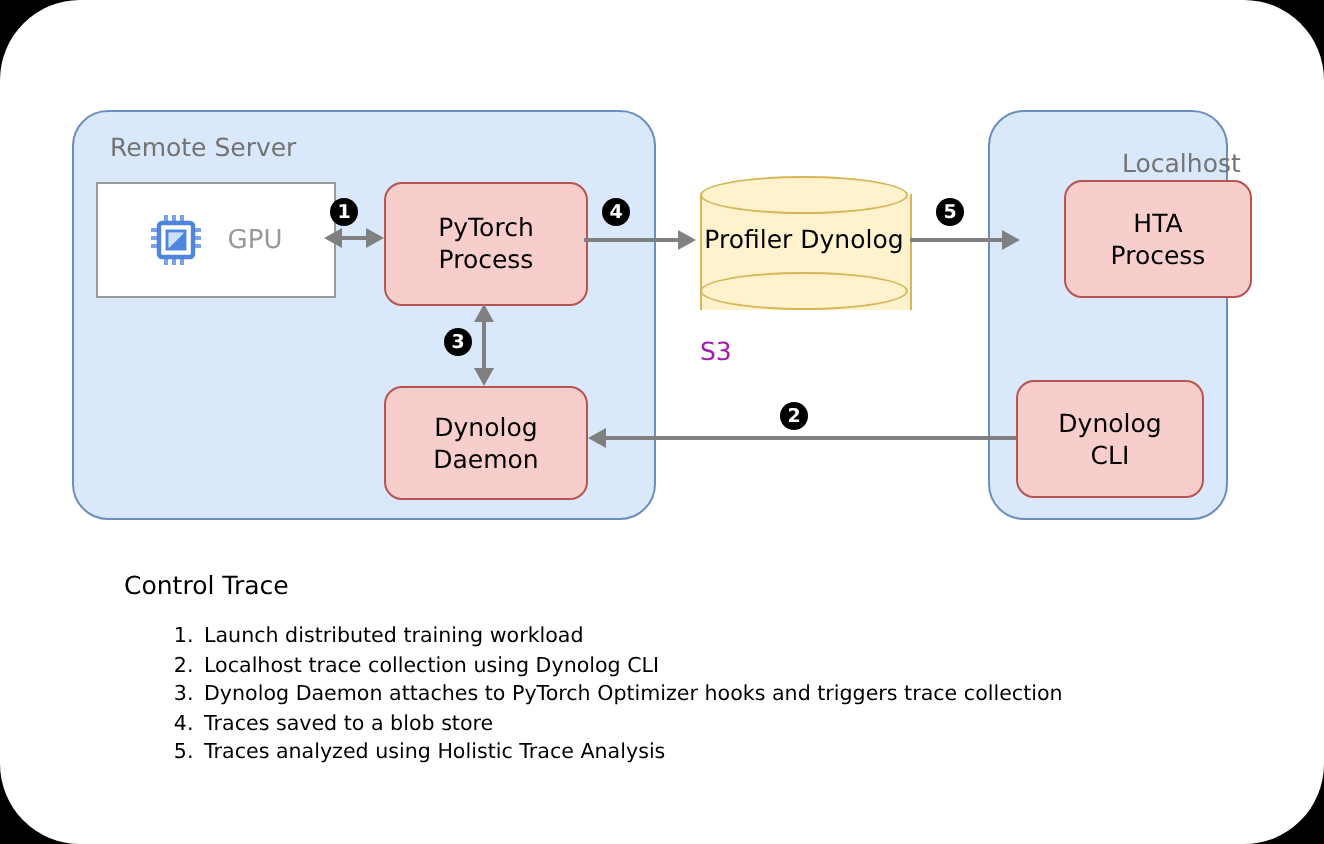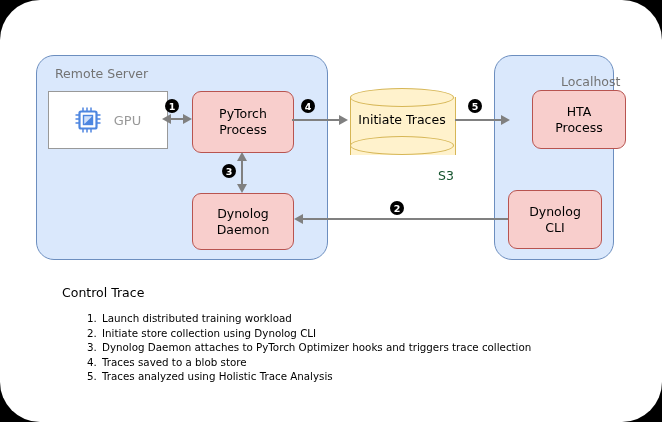--- a/index.html
+++ b/index.html
@@ -21,21 +21,21 @@
             background:#fff2cc;border-left:1.6px solid #d6b656;
             border-right:1.6px solid #d6b656;}
   .cyl-bot{position:absolute;left:0;top:48px;width:100%;height:19px;
            background:#fff2cc;border:1.6px solid #d6b656;border-radius:50%;
            box-sizing:border-box;}
   .cyl-top{position:absolute;left:0;top:0;width:100%;height:19px;
            background:#fff2cc;border:1.6px solid #d6b656;border-radius:50%;
            box-sizing:border-box;}
   .cyl-text{position:absolute;left:0;top:24px;width:100%;text-align:center;
             font-size:12.5px;color:#000;}
-  .cap{position:absolute;font-size:12.5px;color:#14532d;text-align:right;}
+  .cap{position:absolute;font-size:12.5px;color:#a21caf;text-align:left;}
   .ln{position:absolute;background:#808080;}
   .badge{position:absolute;width:14px;height:14px;border-radius:50%;
          background:#000;color:#fff;font-size:9.5px;font-weight:bold;
          display:flex;align-items:center;justify-content:center;
          font-family:"DejaVu Sans",sans-serif;}
   .arrow{position:absolute;width:0;height:0;}
   .ar-r{border-top:5.5px solid transparent;border-bottom:5.5px solid transparent;
         border-left:9px solid #808080;}
   .ar-l{border-top:5.5px solid transparent;border-bottom:5.5px solid transparent;
         border-right:9px solid #808080;}
@@ -92,21 +92,21 @@
     <div>
       <div>Dynolog</div>
       <div>Daemon</div>
     </div>
   </div>
 
   <div class="cyl" style="left:350px;top:88px;width:104px;height:67px;">
     <div class="cyl-body"></div>
     <div class="cyl-bot"></div>
     <div class="cyl-top"></div>
-    <div class="cyl-text">Initiate Traces</div>
+    <div class="cyl-text">Profiler Dynolog</div>
   </div>
   <div class="cap" style="left:350px;top:168px;width:104px;">S3</div>
 
   <div class="panel" style="left:494px;top:55px;width:118px;height:203px;"></div>
   <div class="panel-title" style="left:525px;top:74px;margin-left:36px;">Localhost</div>
 
   <div class="pbox" style="left:532px;top:90px;width:92px;height:57px;">
     <div>
       <div>HTA</div>
       <div>Process</div>
@@ -138,19 +138,19 @@
   <div class="arrow ar-r" style="left:501px;top:114.5px;"></div>
   <div class="badge" style="left:468px;top:99px;">5</div>
 
   <div class="ln" style="left:300px;top:218px;width:208px;height:2px;"></div>
   <div class="arrow ar-l" style="left:294px;top:213.5px;"></div>
   <div class="badge" style="left:390px;top:201px;">2</div>
 
   <div id="cf-title">Control Trace</div>
   <ol id="cf-list">
       <li>Launch distributed training workload</li>
-      <li>Initiate store collection using Dynolog CLI</li>
+      <li>Localhost trace collection using Dynolog CLI</li>
       <li>Dynolog Daemon attaches to PyTorch Optimizer hooks and triggers trace collection</li>
       <li>Traces saved to a blob store</li>
       <li>Traces analyzed using Holistic Trace Analysis</li>
     </ol>
 
 </div>
 
 </body></html>

